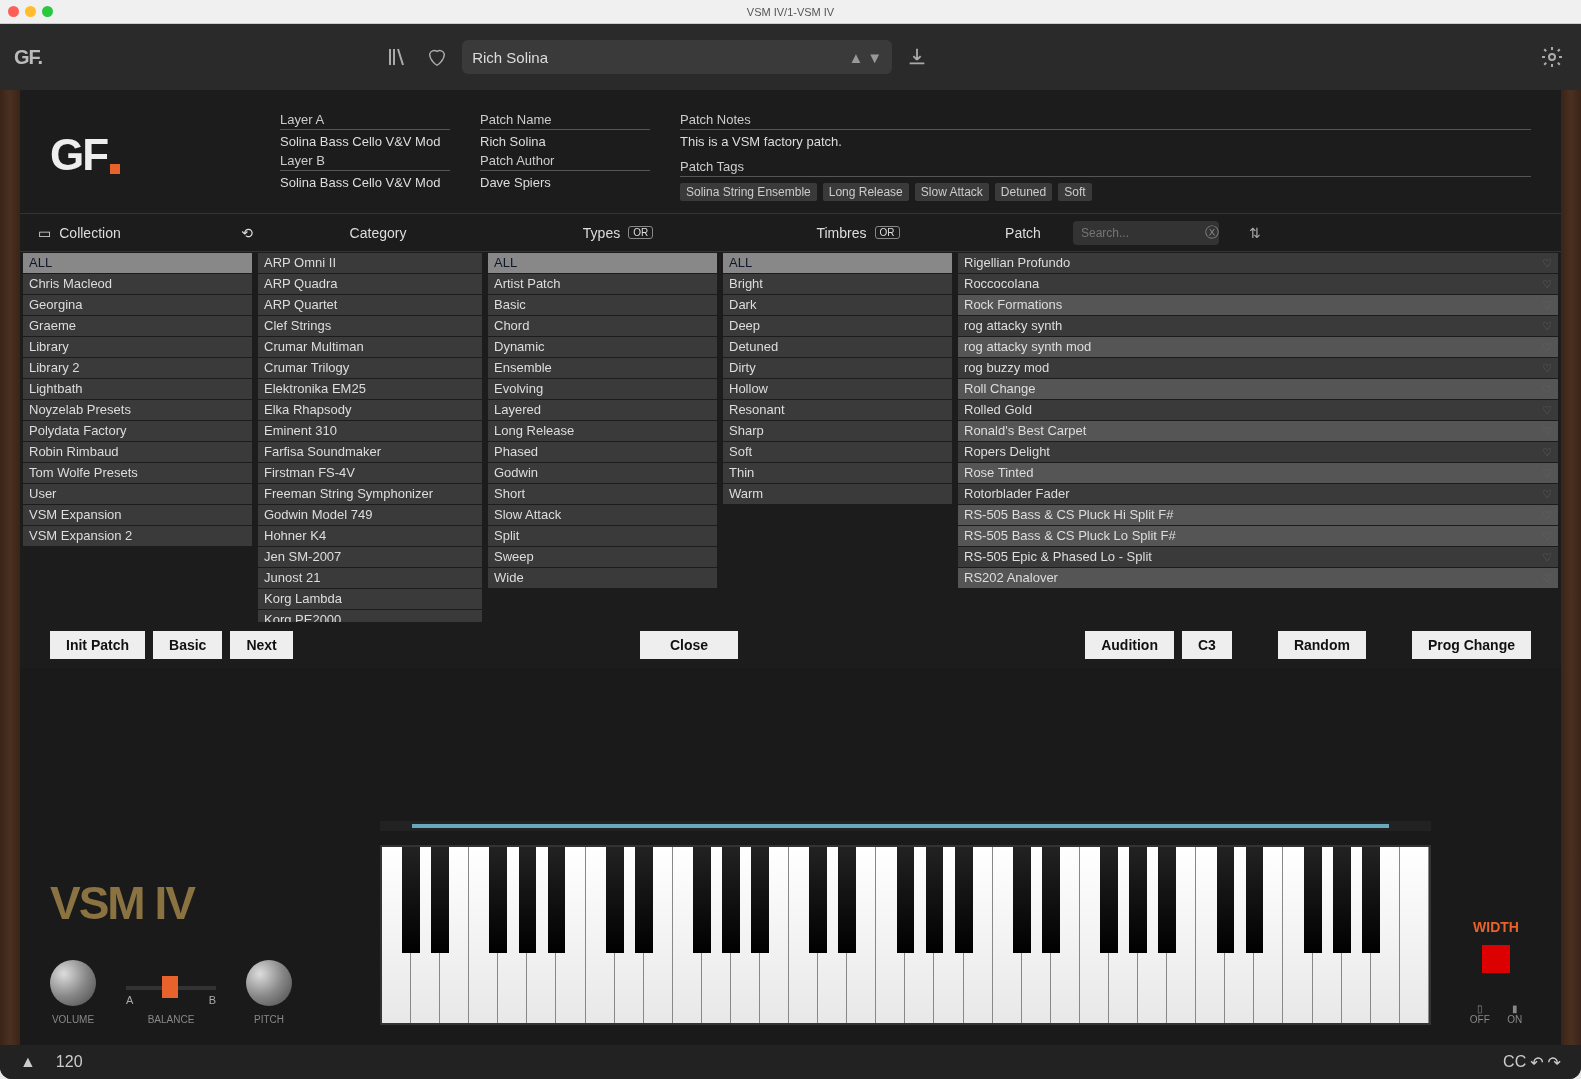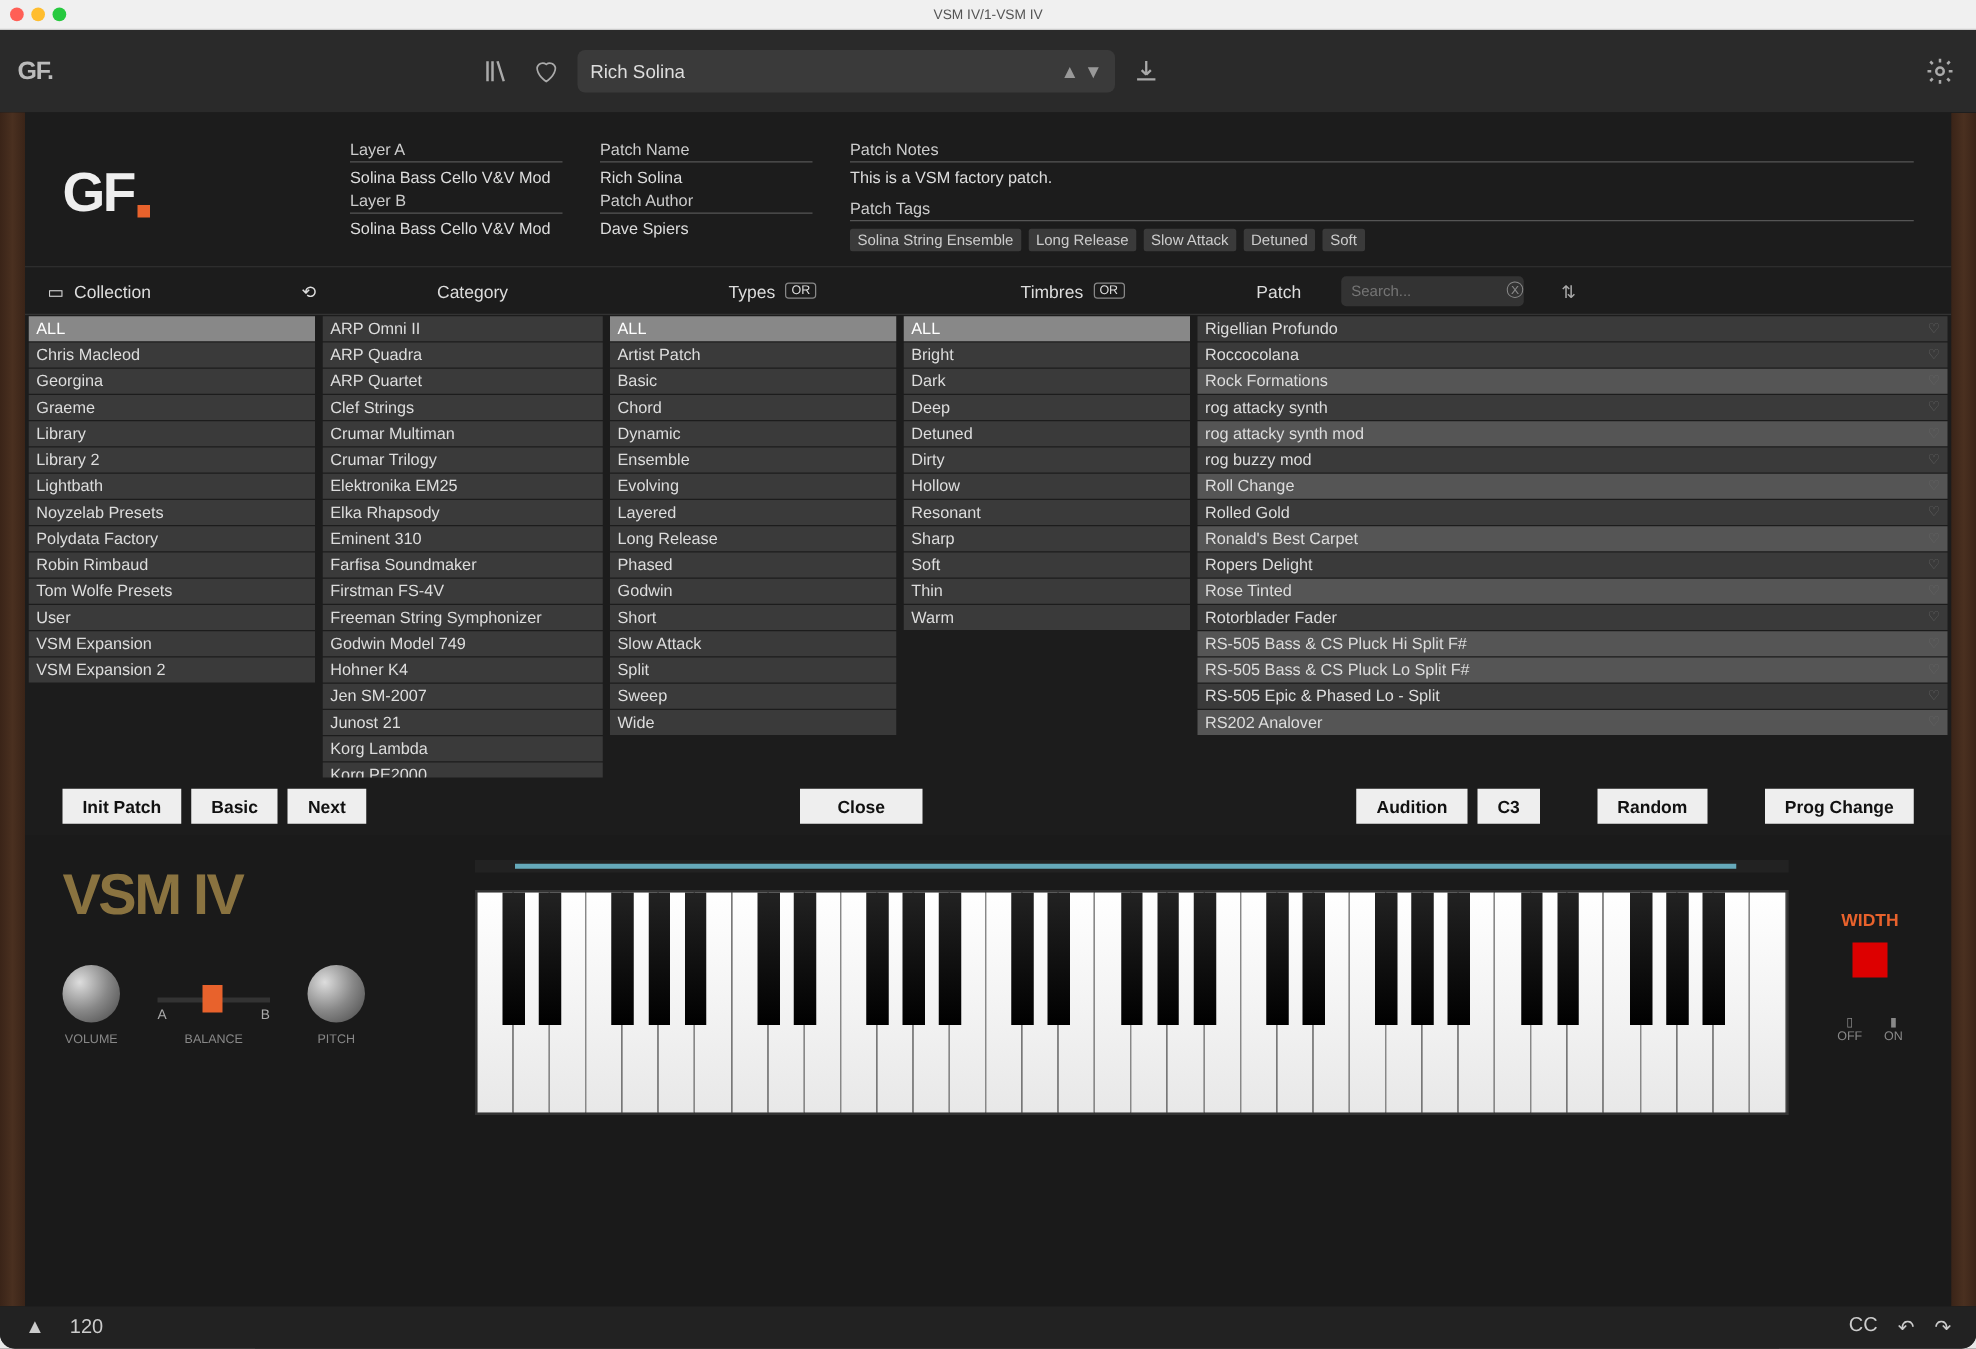--- a/index.html
+++ b/index.html
@@ -38,26 +38,26 @@
 .search { height:24px; background:#333; border:none; color:#ccc; padding:0 8px; width:146px; border-radius:4px; font-size:12px; }
 .browser-cols { display:flex; height:370px; overflow:hidden; }
 .col { overflow-y:auto; font-size:13px; }
 .col::-webkit-scrollbar { width:4px; } .col::-webkit-scrollbar-thumb { background:#555; }
 .c-collection { flex:0 0 235px; }
 .c-category { flex:0 0 230px; }
 .c-types { flex:0 0 235px; }
 .c-timbres { flex:0 0 235px; }
 .c-patch { flex:1; }
 .row { height:20px; line-height:20px; padding:0 6px; background:#3a3a3a; margin:1px 3px; color:#ddd; cursor:pointer; white-space:nowrap; overflow:hidden; display:flex; align-items:center; }
-.row.sel { background:#888; color:#ffffff; }
+.row.sel { background:#888; color:#0f172a; }
 .row.hl { background:#555; }
 .row .fav { margin-left:auto; color:#666; font-size:11px; }
 .btnbar { display:flex; align-items:center; height:46px; padding:0 30px; gap:8px; background:#1c1c1c; }
 .btn { height:28px; padding:0 16px; background:#eee; color:#111; font-size:14px; font-weight:600; border:none; cursor:pointer; }
-.panel { flex:1; background:#1a1a1a; display:flex; padding:20px 30px; gap:30px; }
+.panel { flex:1; background:#1a1a1a; display:flex; padding:20px 30px; gap:30px;align-items:flex-end; }
 .vsm-block { flex:0 0 300px; }
 .vsm-logo { font-size:46px; font-weight:900; letter-spacing:-2px; color:#8a7340; margin-bottom:30px; font-family:Arial; }
 .controls { display:flex; gap:30px; align-items:flex-end; }
 .knob { width:46px; height:46px; border-radius:50%; background:radial-gradient(circle at 30% 30%,#ddd,#888,#444); }
 .ctrl { text-align:center; font-size:10px; color:#888; }
 .ctrl .clbl { margin-top:8px; }
 .balance { width:90px; }
 .bal-track { height:4px; background:#333; position:relative; margin-bottom:4px; }
 .bal-thumb { position:absolute; left:40%; top:-10px; width:16px; height:22px; background:#e8622c; }
 .bal-labels { display:flex; justify-content:space-between; font-size:11px; color:#aaa; }
@@ -66,21 +66,21 @@
 .kb-range-fill { position:absolute; left:3%; right:4%; top:3px; height:4px; background:#6ab; }
 .keyboard { height:180px; background:#111; display:flex; position:relative; border:2px solid #333; }
 .wkey { flex:1; background:linear-gradient(#fff,#e8e8e8); border-right:1px solid #888; }
 .bkeys { position:absolute; top:0; left:0; right:0; height:60%; pointer-events:none; }
 .bkey { position:absolute; width:1.7%; height:100%; background:linear-gradient(#222,#000); top:0; }
 .width-block { flex:0 0 70px; text-align:center; }
 .width-lbl { color:#e8622c; font-size:14px; margin-top:40px; font-weight:600; }
 .width-btn { width:28px; height:28px; background:#d00; margin:10px auto; }
 .width-icons { display:flex; justify-content:space-around; margin-top:30px; font-size:10px; color:#888; }
 .footer { height:34px; background:#222; display:flex; align-items:center; padding:0 20px; color:#ccc; font-size:16px; gap:20px; }
-.footer .ficons { margin-left:auto; display:flex; gap:16px; font-size:16px; }
+.footer .ficons { margin-left:auto; display:flex; gap:4px; font-size:16px; }
 svg { display:block; }
 </style>
 </head>
 <body>
 
 <div class="titlebar">
   <div class="traffic">
     <div class="dot r"></div>
     <div class="dot y"></div>
     <div class="dot g"></div>

